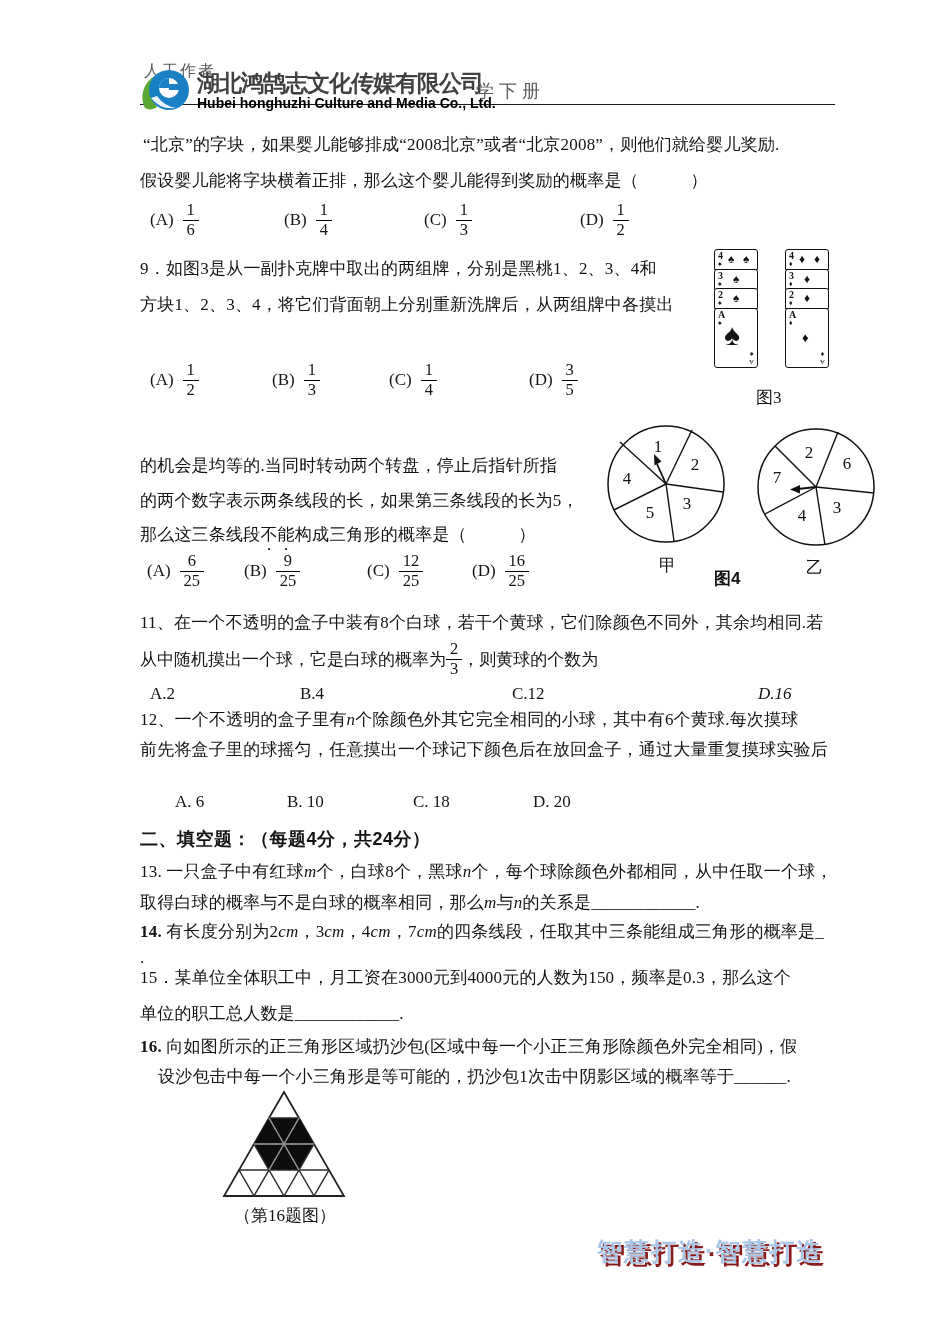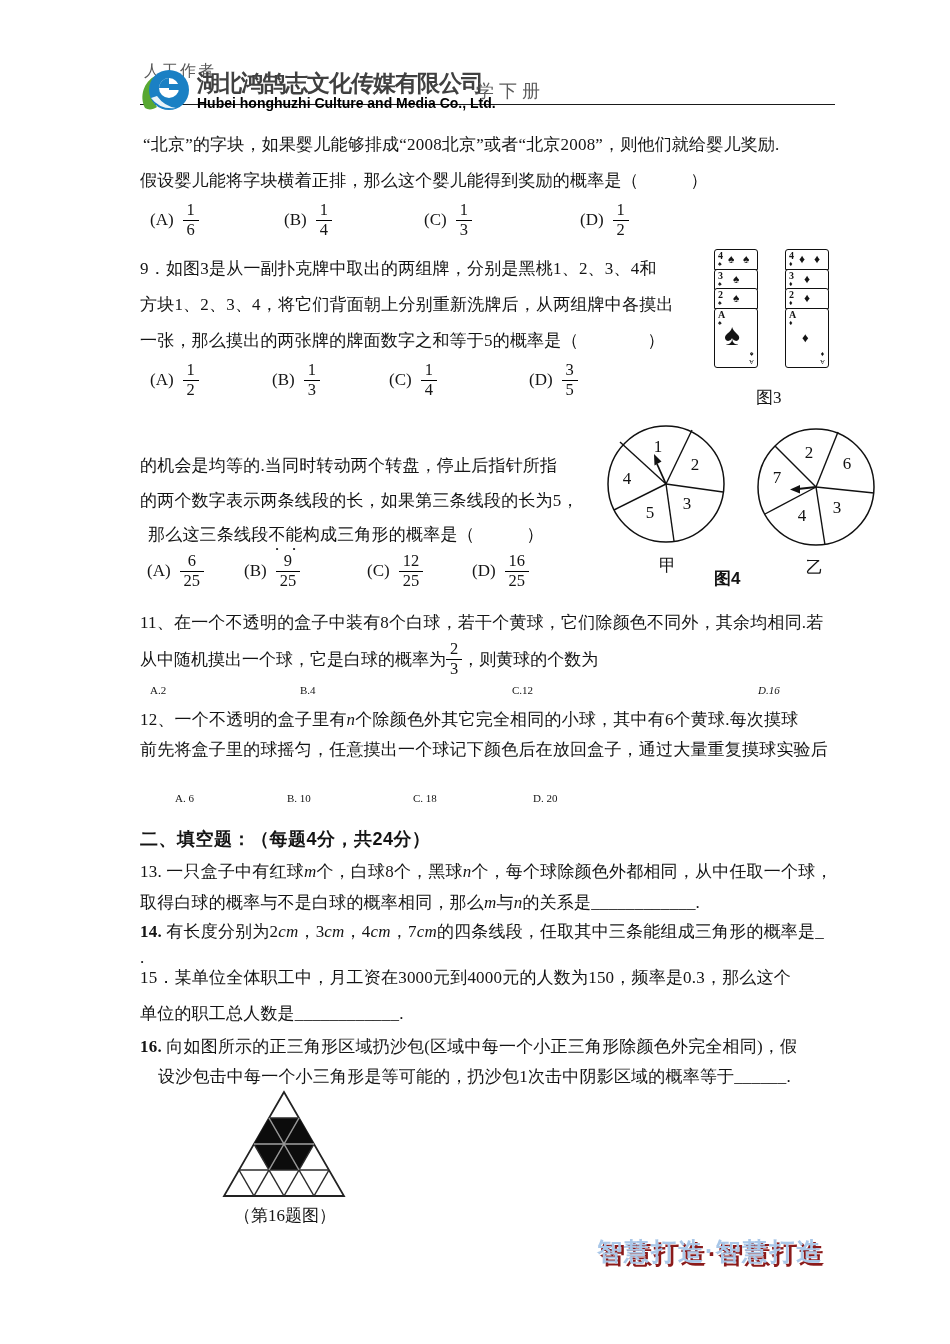--- a/index.html
+++ b/index.html
@@ -17,21 +17,21 @@
       font-weight:bold;font-size:23px;letter-spacing:-1px;color:#404040;}
   .company-en{position:absolute;font-family:"Liberation Sans","DejaVu Sans",sans-serif;
       font-weight:bold;font-size:14px;color:#000;}
   .doc-frag{position:absolute;font-size:18px;color:#5c5c5c;letter-spacing:5px;}
   .hrule{position:absolute;border-top:1.6px solid #1a1a1a;}
   
   .opt{position:absolute;display:flex;align-items:center;gap:9px;font-size:17px;height:46px;}
   .frac{display:inline-flex;flex-direction:column;align-items:center;font-size:16.5px;line-height:1.1;}
   .frac .den{border-top:1.4px solid #000;}
   .frac .num,.frac .den{padding:0 4px;}
-  .optrow-text{position:absolute;font-size:11px;white-space:nowrap;}
+  .optrow-text{position:absolute;font-size:17px;white-space:nowrap;}
   .q11line{position:absolute;display:flex;align-items:center;font-size:17px;white-space:nowrap;}
   
   .card-stack{position:absolute;width:44px;}
   .card-strip{position:relative;height:19px;background:#fff;border:1.3px solid #111;
       border-radius:3px 3px 0 0;margin-bottom:-1.3px;}
   .card-ace{position:relative;height:58px;background:#fff;border:1.3px solid #111;border-radius:3px;}
   .rank{position:absolute;left:3px;top:1px;font-size:10px;font-weight:bold;line-height:1;}
   .rank-suit{position:absolute;left:3px;top:11px;font-size:7px;line-height:1;}
   .pip{position:absolute;top:3px;font-size:12px;line-height:1;}
   .big-suit{position:absolute;left:9px;top:11px;font-size:30px;line-height:1;}
@@ -99,21 +99,20 @@
   <div class="opt" style="left:580px;top:197px;">
     <span>(D)</span>
     <span class="frac">
         <span class="num">1</span>
         <span class="den">2</span>
       </span>
   </div>
 
   <div class="line" style="left:140px;top:257px;">9．如图3是从一副扑克牌中取出的两组牌，分别是黑桃1、2、3、4和</div>
   <div class="line" style="left:140px;top:293px;">方块1、2、3、4，将它们背面朝上分别重新洗牌后，从两组牌中各摸出</div>
-  <div class="line" style="left:140px;top:329px;">一张，那么摸出的两张牌的牌面数字之和等于5的概率是（　　　　）</div>
 
   <div class="opt" style="left:150px;top:357px;">
     <span>(A)</span>
     <span class="frac">
         <span class="num">1</span>
         <span class="den">2</span>
       </span>
   </div>
   <div class="opt" style="left:272px;top:357px;">
     <span>(B)</span>
@@ -190,21 +189,21 @@
         <span>A</span>
         <span>♦</span>
       </span>
     </div>
   </div>
 
   <div class="fig-caption" style="left:756px;top:386px;">图3</div>
 
   <div class="line" style="left:140px;top:454px;">的机会是均等的.当同时转动两个转盘，停止后指针所指</div>
   <div class="line" style="left:140px;top:489px;">的两个数字表示两条线段的长，如果第三条线段的长为5，</div>
-  <div class="line" style="left:140px;top:523px;margin-left:8px;"><span>那么这三条线段</span><span class="em">不能</span><span>构成三角形的概率是（　　　）</span></div>
+  <div class="line" style="left:140px;top:523px;"><span>那么这三条线段</span><span class="em">不能</span><span>构成三角形的概率是（　　　）</span></div>
 
   <div class="opt" style="left:147px;top:548px;">
     <span>(A)</span>
     <span class="frac">
         <span class="num">6</span>
         <span class="den">25</span>
       </span>
   </div>
   <div class="opt" style="left:244px;top:548px;">
     <span>(B)</span>

